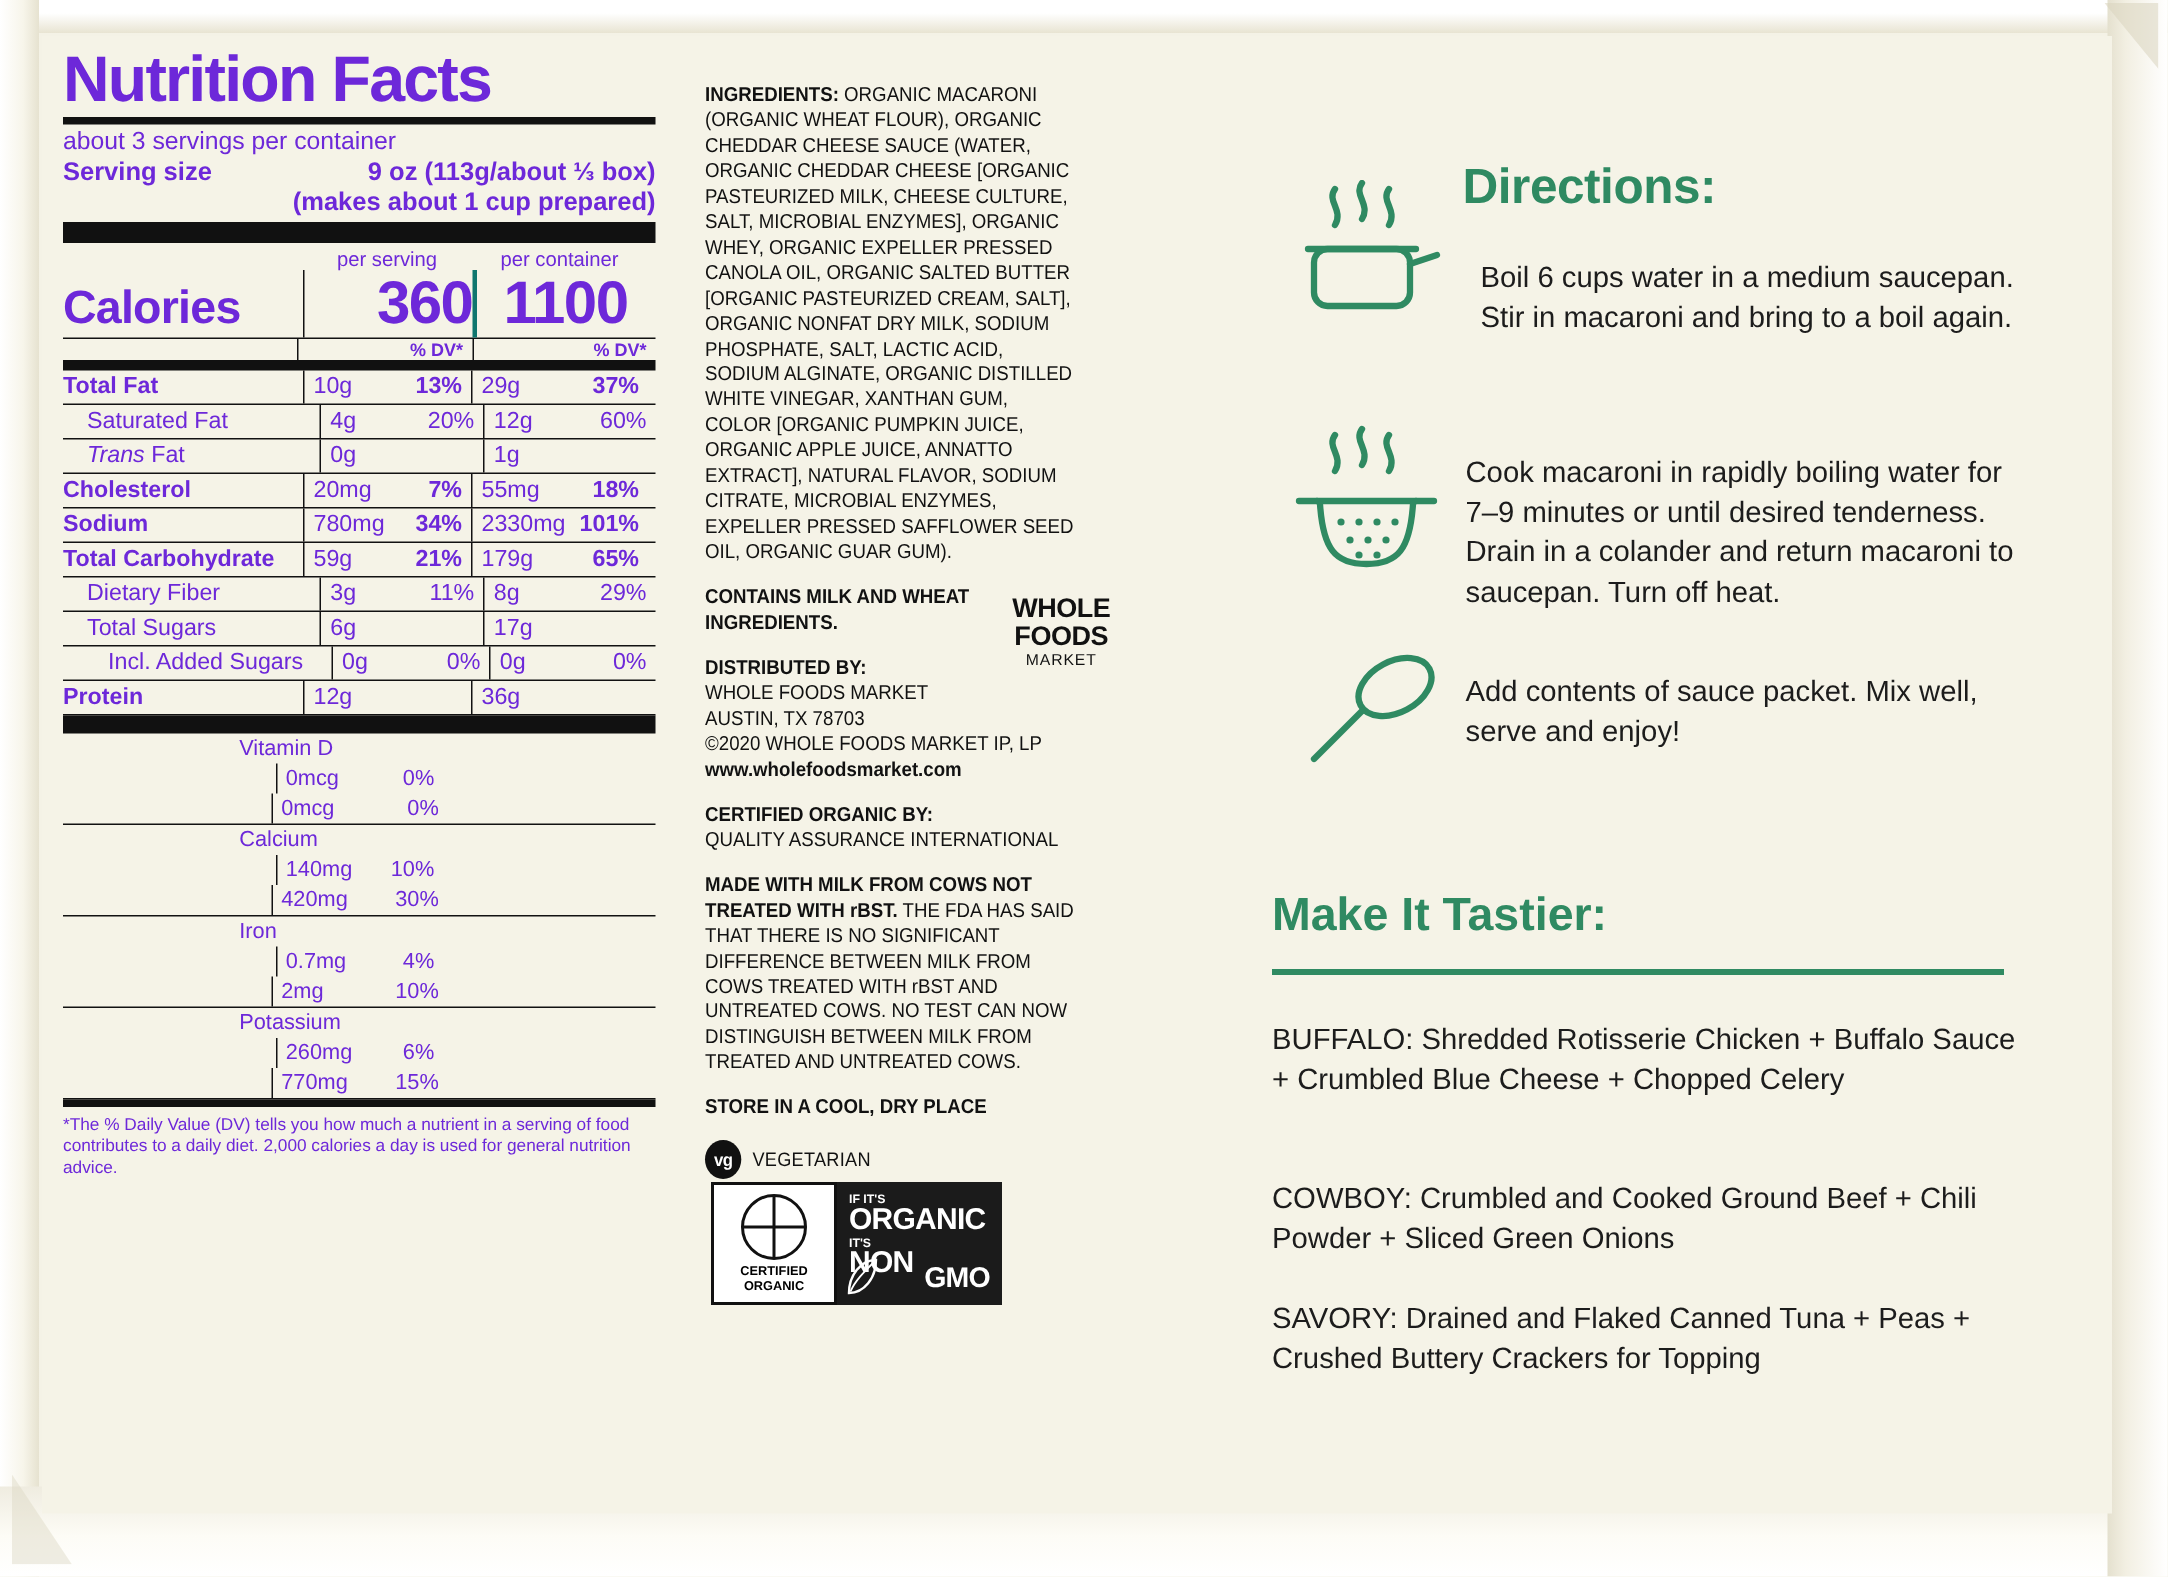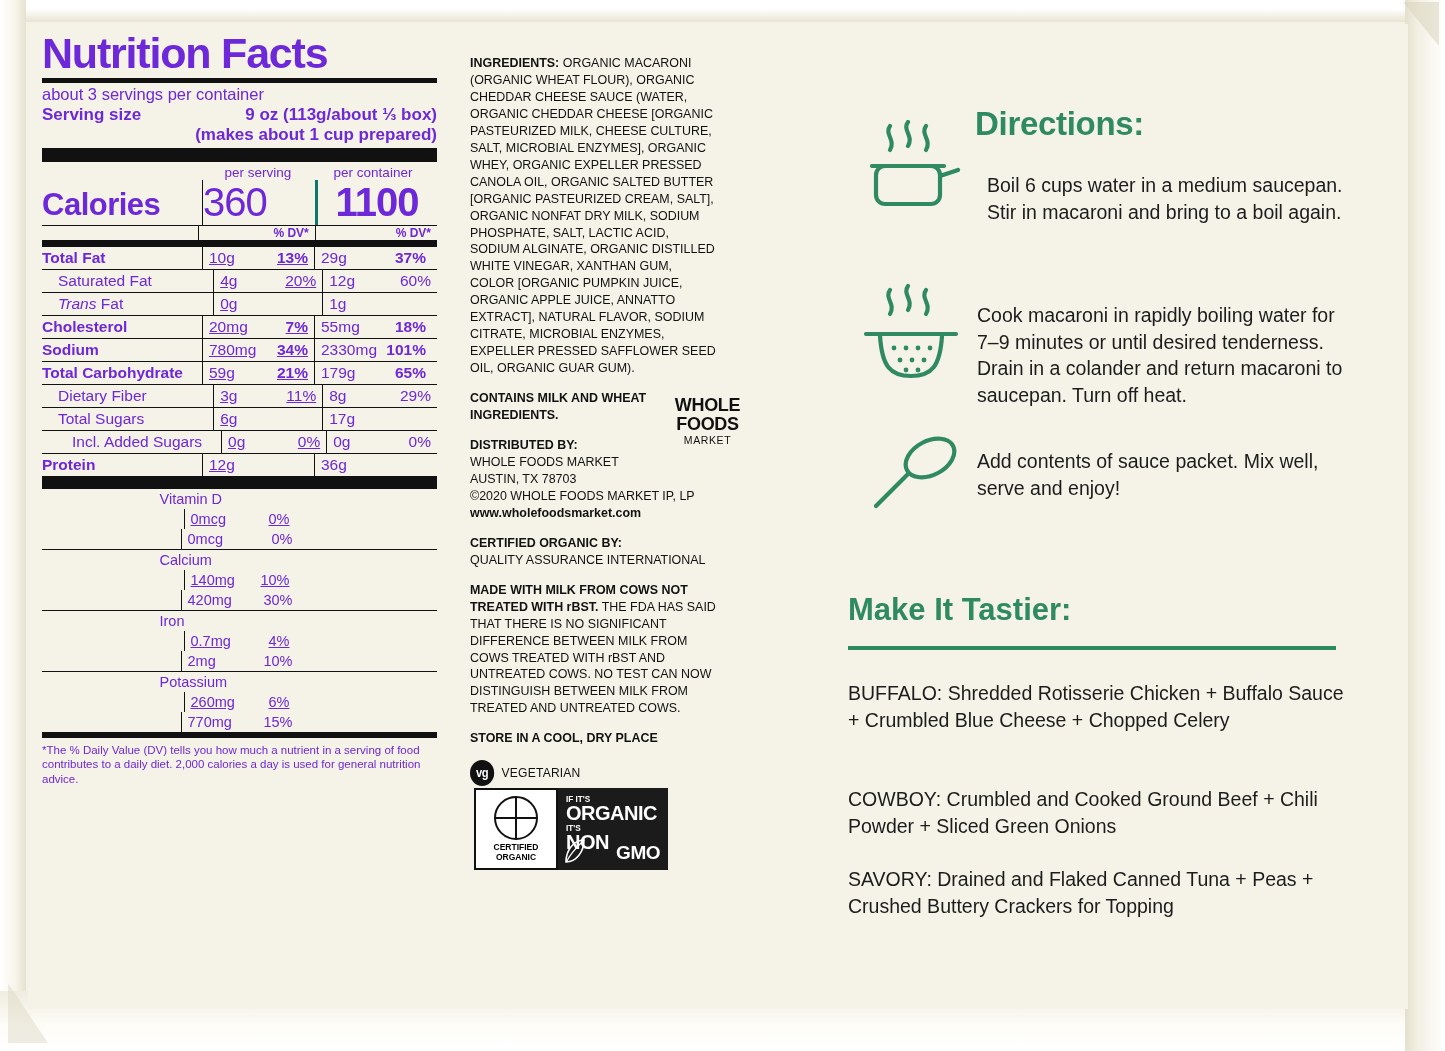--- a/index.html
+++ b/index.html
@@ -102,21 +102,21 @@
   .nf-cal {
     display: flex;
     align-items: flex-end;
     border-bottom: 1px solid #111;
   }
   .nf-cal .c0 {
     width: 160px; font-size: 31px; font-weight: bold; letter-spacing: -.5px;
     padding-bottom: 2px;
   }
   .nf-cal .c1 {
-    width: 112px; font-size: 40px; font-weight: normal; text-align: left;
+    width: 112px; font-size: 40px; font-weight: bold; text-align: right;
     letter-spacing: -1px; border-left: 1px solid #111; padding-bottom: 0;
   }
   .nf-cal .c2 {
     width: 118px; font-size: 40px; font-weight: bold; text-align: center;
     letter-spacing: -1px; border-left: 3px solid #0f766e;
   }
   .nf-dvrow {
     display: flex;
     font-size: 12px;
     font-weight: bold;
@@ -127,21 +127,21 @@
   .nf-dvrow .c2 { width: 118px; text-align: right; padding-right: 6px; border-left: 1px solid #111;}
 
   .nf-row {
     display: flex;
     font-size: 15.5px;
     border-bottom: 1px solid #111;
     min-height: 21px;
     align-items: center;
   }
   .nf-row .c0 { width: 160px; padding: 2px 0 2px 0; }
-  .nf-row .c1 { width: 112px; border-left: 1px solid #111; display: flex; justify-content: space-between; padding: 2px 6px 2px 6px; box-sizing: border-box; text-decoration: underline;}
+  .nf-row .c1 { width: 112px; border-left: 1px solid #111; display: flex; justify-content: space-between; padding: 2px 6px 2px 6px; box-sizing: border-box;}
   .nf-row .c2 { width: 118px; border-left: 1px solid #111; display: flex; justify-content: space-between; padding: 2px 6px 2px 6px; box-sizing: border-box;}
   .nf-row.bold .c0, .nf-row.bold .c1 .dv, .nf-row.bold .c2 .dv { font-weight: bold; }
   .ind1 { padding-left: 16px !important; }
   .ind2 { padding-left: 30px !important; }
   .ital { font-style: italic; }
   .nf-sep { border-bottom: 12px solid #111; }
   .nf-foot {
     font-size: 11.5px;
     line-height: 1.25;
     padding-top: 5px;

